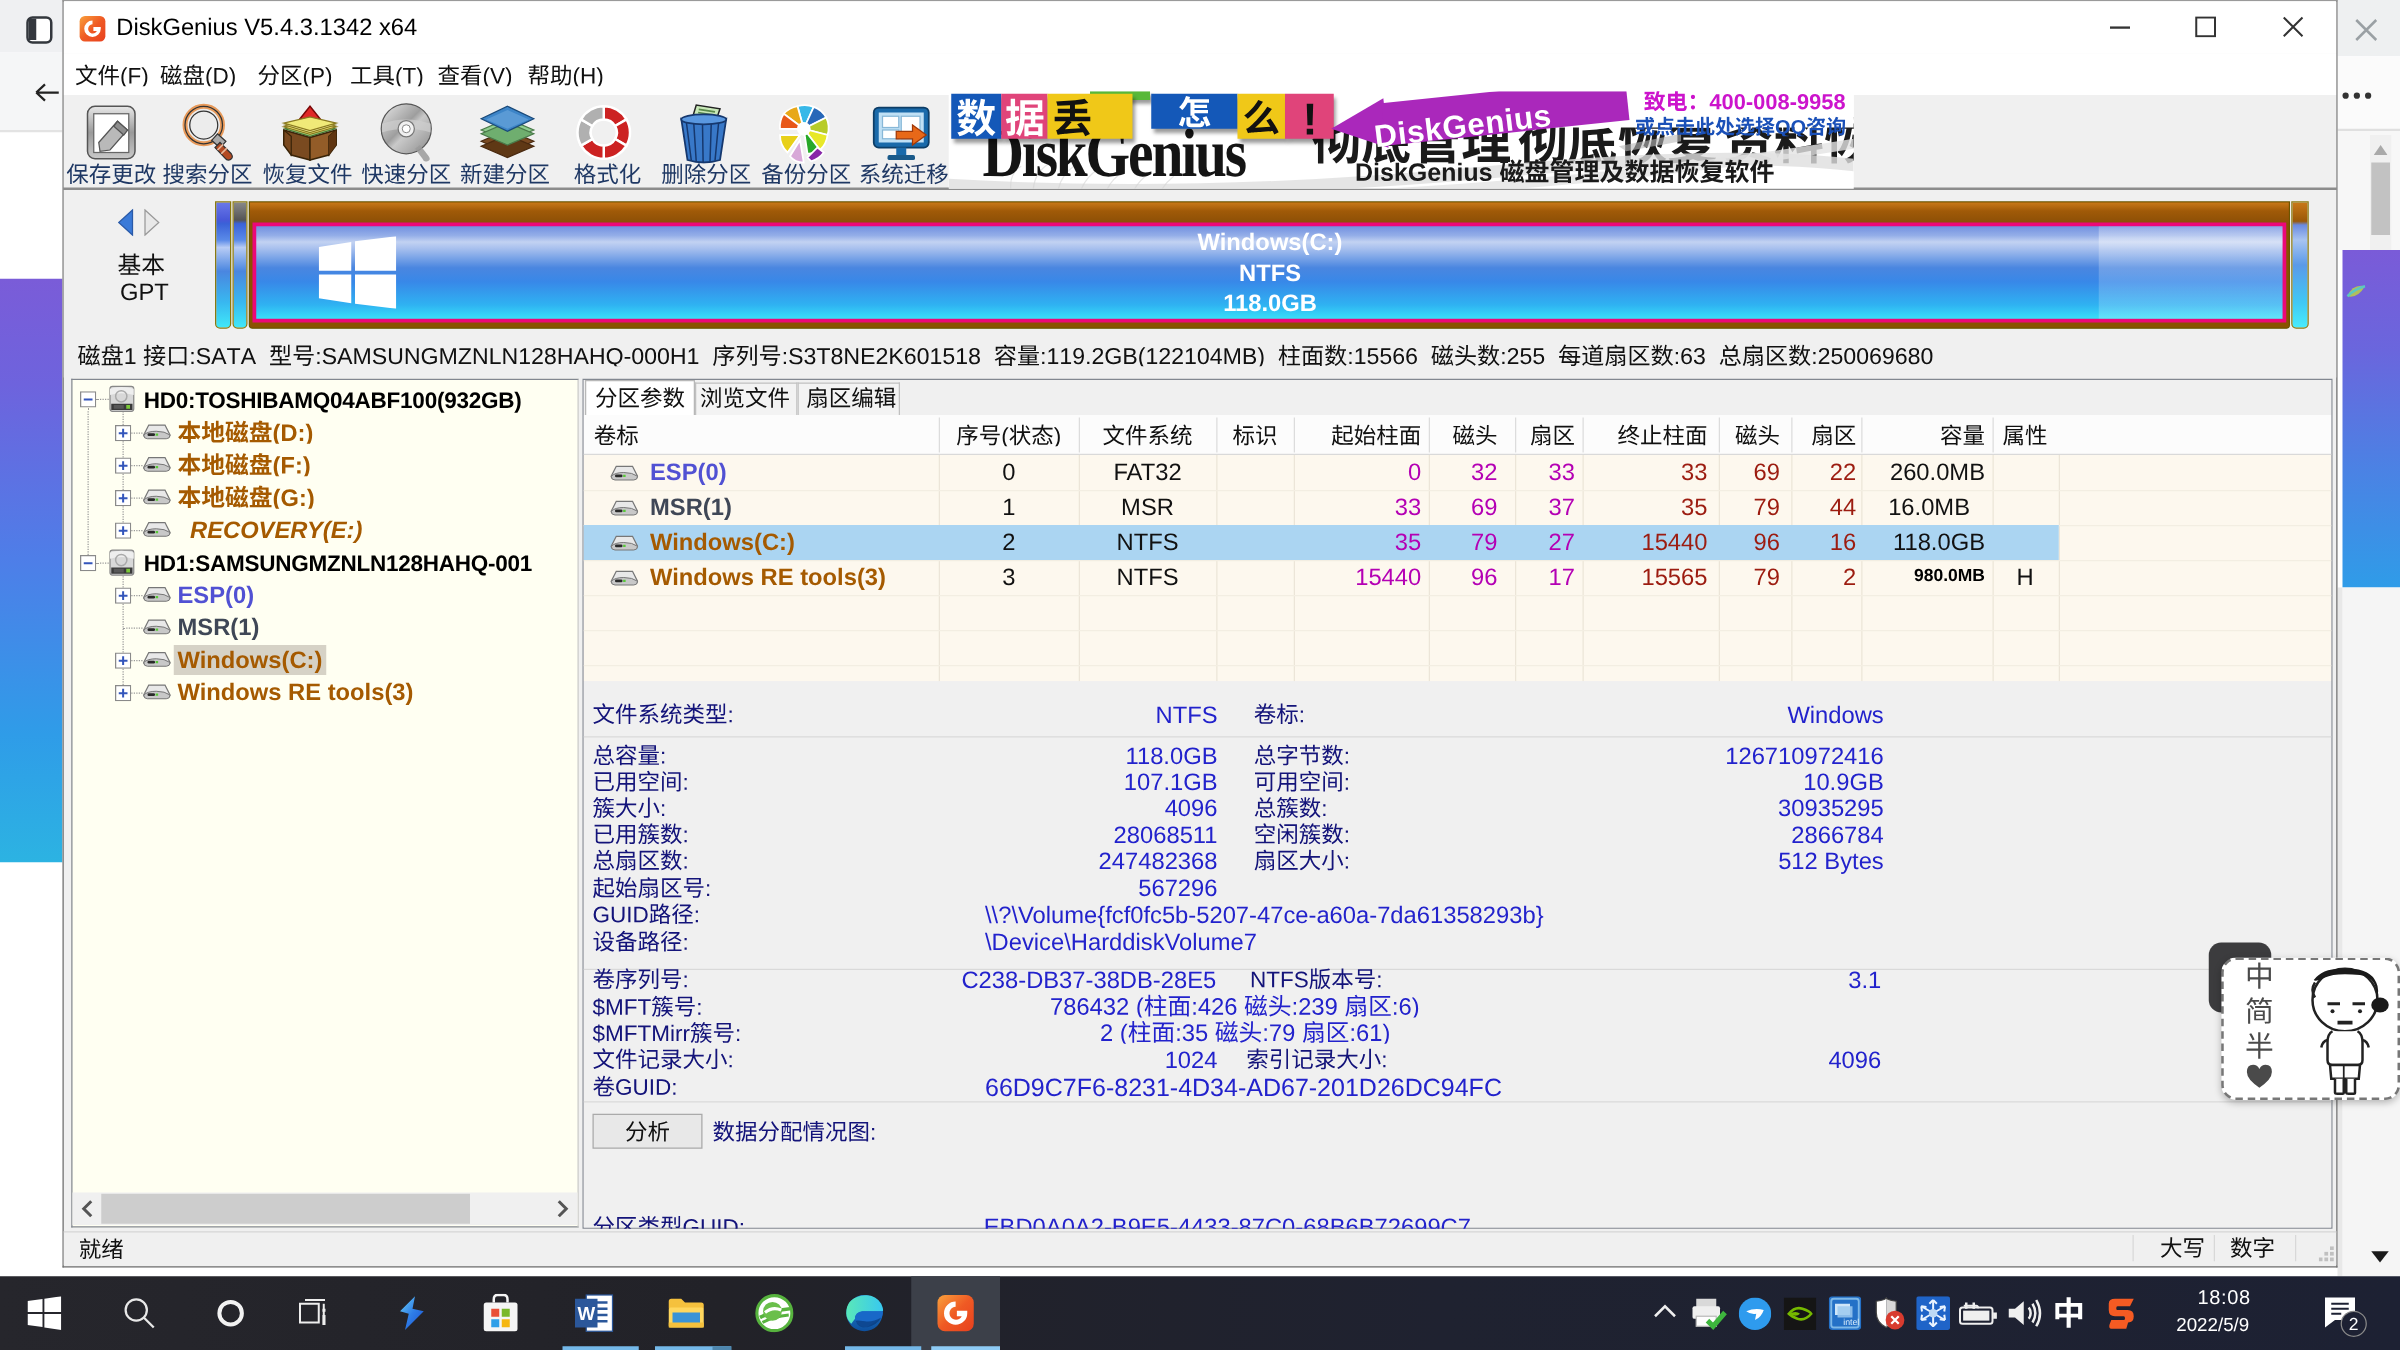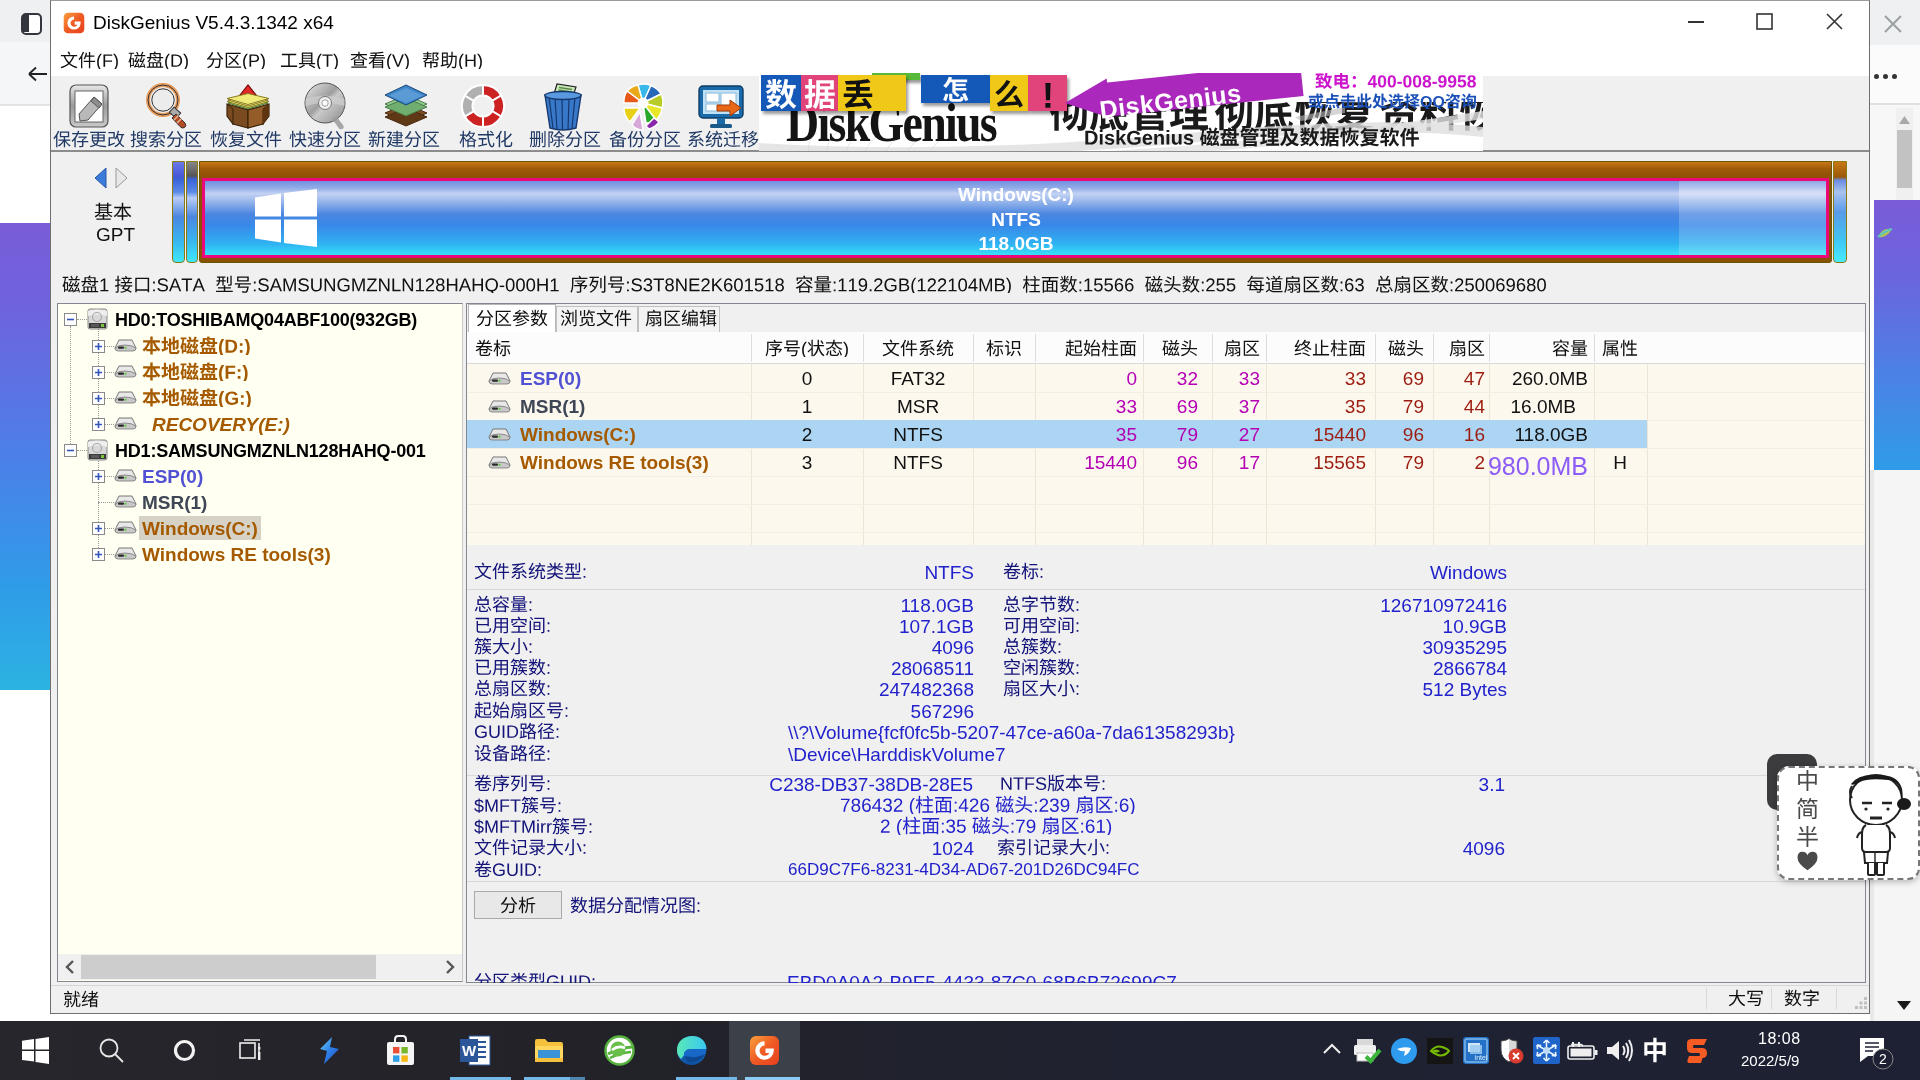--- a/index.html
+++ b/index.html
@@ -1184,21 +1184,21 @@
 <rect x="10.5" y="7.8" width="2" height="1.8" fill="#58c838"></rect>
 </svg>
 <div class="tx" style="left:520px;top:368px;font-size:19px;color:#5151d3;font-weight:700;">ESP(0)</div>
 <div class="tx" style="left:807px;top:368px;font-size:19px;color:#111;font-weight:400;transform:translateX(-50%)">0</div>
 <div class="tx" style="left:918px;top:368px;font-size:19px;color:#111;font-weight:400;transform:translateX(-50%)">FAT32</div>
 <div class="tx" style="right:783px;top:368px;font-size:19px;color:#b400b4;font-weight:400;">0</div>
 <div class="tx" style="right:722px;top:368px;font-size:19px;color:#b400b4;font-weight:400;">32</div>
 <div class="tx" style="right:660px;top:368px;font-size:19px;color:#b400b4;font-weight:400;">33</div>
 <div class="tx" style="right:554px;top:368px;font-size:19px;color:#9c1c10;font-weight:400;">33</div>
 <div class="tx" style="right:496px;top:368px;font-size:19px;color:#9c1c10;font-weight:400;">69</div>
-<div class="tx" style="right:435px;top:368px;font-size:19px;color:#9c1c10;font-weight:400;">47</div>
+<div class="tx" style="right:435px;top:368px;font-size:19px;color:#9c1c10;font-weight:400;">22</div>
 <div class="tx" style="right:332px;top:368px;font-size:19px;color:#111;font-weight:400;">260.0MB</div>
 <svg class="a" style="left:488px;top:400px" width="23" height="14" viewBox="0 0 23 14">
 <path d="M5 1 H18 L22 9 Q22 11 19 11 H4 Q1 11 1 9 Z" fill="#e8e8e8" stroke="#777" stroke-width="1"></path>
 <path d="M1 9 Q4 6 11 6 Q18 6 22 9 Q22 12 19 12 H4 Q1 12 1 9Z" fill="#c8c8c8" stroke="#777" stroke-width=".8"></path>
 <rect x="4" y="7.6" width="6" height="2.2" rx="1" fill="#2a2a2a"></rect>
 <rect x="10.5" y="7.8" width="2" height="1.8" fill="#58c838"></rect>
 </svg>
 <div class="tx" style="left:520px;top:396px;font-size:19px;color:#3f4756;font-weight:700;">MSR(1)</div>
 <div class="tx" style="left:807px;top:396px;font-size:19px;color:#111;font-weight:400;transform:translateX(-50%)">1</div>
 <div class="tx" style="left:918px;top:396px;font-size:19px;color:#111;font-weight:400;transform:translateX(-50%)">MSR</div>
@@ -1233,21 +1233,21 @@
 </svg>
 <div class="tx" style="left:520px;top:452px;font-size:19px;color:#a55a00;font-weight:700;">Windows RE tools(3)</div>
 <div class="tx" style="left:807px;top:452px;font-size:19px;color:#111;font-weight:400;transform:translateX(-50%)">3</div>
 <div class="tx" style="left:918px;top:452px;font-size:19px;color:#111;font-weight:400;transform:translateX(-50%)">NTFS</div>
 <div class="tx" style="right:783px;top:452px;font-size:19px;color:#b400b4;font-weight:400;">15440</div>
 <div class="tx" style="right:722px;top:452px;font-size:19px;color:#b400b4;font-weight:400;">96</div>
 <div class="tx" style="right:660px;top:452px;font-size:19px;color:#b400b4;font-weight:400;">17</div>
 <div class="tx" style="right:554px;top:452px;font-size:19px;color:#9c1c10;font-weight:400;">15565</div>
 <div class="tx" style="right:496px;top:452px;font-size:19px;color:#9c1c10;font-weight:400;">79</div>
 <div class="tx" style="right:435px;top:452px;font-size:19px;color:#9c1c10;font-weight:400;">2</div>
-<div class="tx" style="right:332px;top:452px;font-size:25px;color:#8b5cf6;font-weight:400;">980.0MB</div>
+<div class="tx" style="right:332px;top:452px;font-size:14px;color:#000000;font-weight:700;">980.0MB</div>
 <div class="tx" style="left:1620px;top:452px;font-size:19px;color:#111;font-weight:400;transform:translateX(-50%)">H</div>
 <div class="a" style="left:467px;top:545px;width:1398px;height:437px;background:#f0f0f0"></div>
 <div class="a" style="left:467px;top:589px;width:1398px;height:1px;background:#d9d9d9"></div>
 <div class="a" style="left:467px;top:775px;width:1398px;height:1px;background:#d9d9d9"></div>
 <div class="a" style="left:467px;top:881px;width:1398px;height:1px;background:#d9d9d9"></div>
 <svg class="t" style="left:474.0px;top:562.2px;width:113.0px;height:18px" viewBox="0 0 6278 1000" preserveAspectRatio="none" fill="#14147a">
     <use href="#cr6587"></use>
     <use href="#cr4ef6" x="1000"></use>
     <use href="#cr7cfb" x="2000"></use>
     <use href="#cr7edf" x="3000"></use>
@@ -1474,21 +1474,21 @@
   </svg>
 <div class="tx" style="right:415px;top:838px;font-size:19px;color:#2222cc;font-weight:400;">4096</div>
 <svg class="t" style="left:474.0px;top:860.2px;width:68.0px;height:18px" viewBox="0 0 3778 1000" preserveAspectRatio="none" fill="#14147a">
     <use href="#cr5377"></use>
     <use href="#lr47" x="1000"></use>
     <use href="#lr55" x="1778"></use>
     <use href="#lr49" x="2500"></use>
     <use href="#lr44" x="2778"></use>
     <use href="#lr3a" x="3500"></use>
   </svg>
-<div class="tx" style="left:788px;top:860px;font-size:17px;color:#2222cc;font-weight:400;">66D9C7F6-8231-4D34-AD67-201D26DC94FC</div>
+<div class="tx" style="left:788px;top:860px;font-size:20px;color:#2222cc;font-weight:400;">66D9C7F6-8231-4D34-AD67-201D26DC94FC</div>
 <div class="a" style="left:474px;top:891px;width:88px;height:28px;background:#e8e8e8;border:1px solid #aaaaaa"></div>
 <svg class="t" style="left:500.0px;top:896.2px;width:36.0px;height:18px" viewBox="0 0 2000 1000" preserveAspectRatio="none" fill="#111">
     <use href="#cr5206"></use>
     <use href="#cr6790" x="1000"></use>
   </svg>
 <svg class="t" style="left:570.0px;top:896.2px;width:131.0px;height:18px" viewBox="0 0 7278 1000" preserveAspectRatio="none" fill="#14147a">
     <use href="#cr6570"></use>
     <use href="#cr636e" x="1000"></use>
     <use href="#cr5206" x="2000"></use>
     <use href="#cr914d" x="3000"></use>

